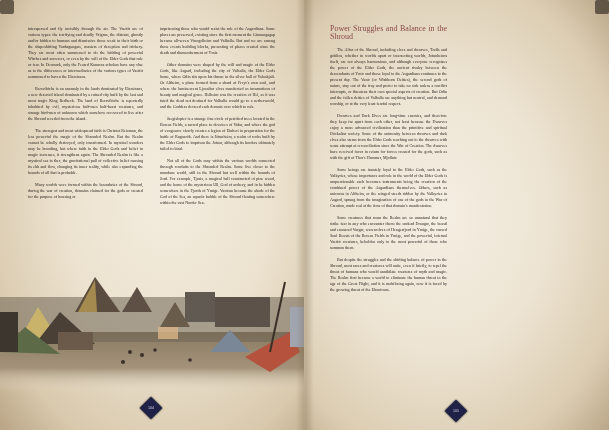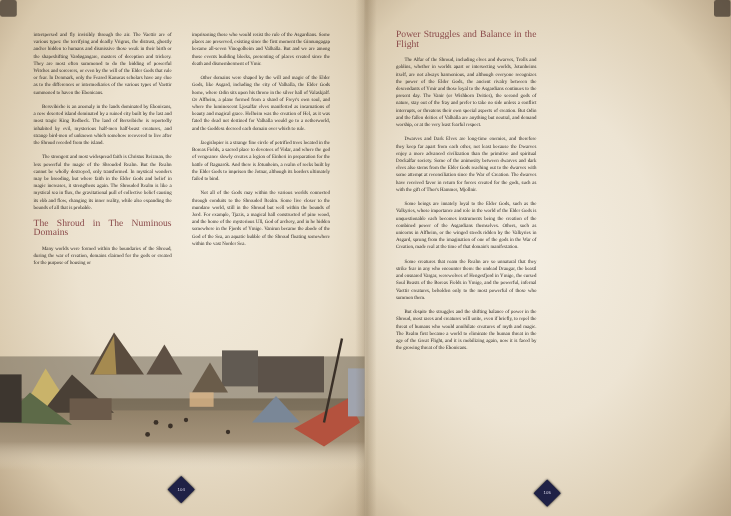--- a/index.html
+++ b/index.html
@@ -34,21 +34,20 @@
 
 <div class="spread">
 
   <div class="page left">
     <div class="corner" style="left:0;top:0;"></div>
 
     <div class="col lc1">
       <p class="noindent">interspersed and fly invisibly through the air. The Vaettir are of various types: the terrifying and deadly Vrigrus, the distrust, ghostly and/or hidden to humans and dismissive those weak in their birth or the shapeshifting Vardøgangare, masters of deception and trickery. They are most often summoned to do the bidding of powerful Witches and sorcerers, or even by the will of the Elder Gods that rule or fear. In Denmark, only the Feared Kanucas scholars have any clue as to the differences or intermediaries of the various types of Vaettir summoned to haven the Ebonicans.</p>
       <p>Bersvibiche is an anomaly in the lands dominated by Ebonicans, a new deserted island dominated by a ruined city built by the last and most tragic King Redbeck. The land of Bersvibiche is reportedly inhabited by evil, mysterious half-men half-beast creatures, and strange bird-men of unknown which somehow recovered to live after the Shroud receded from the island.</p>
       <p>The strongest and most widespread faith is Christus Reizman, the less powerful the magic of the Shrouded Realm. But the Realm cannot be wholly destroyed, only transformed. In mystical wonders may be brooding, but where faith in the Elder Gods and belief in magic increases, it strengthens again. The Shrouded Realm is like a mystical sea in flux, the gravitational pull of collective belief causing its ebb and flow, changing its inner reality, while also expanding the bounds of all that is probable.</p>
-      <div class="heading">The Shroud in The Numinous Domains</div>
       <p>Many worlds were formed within the boundaries of the Shroud, during the war of creation, domains claimed for the gods or created for the purpose of housing or</p>
     </div>
 
     <div class="col lc2">
       <p class="noindent">imprisoning those who would resist the rule of the Asgardians. Some places are preserved, existing since the first moment the Ginnungagap became all-seven Vinogolheim and Valhalla. But and we are among those events building blocks, presenting of places created since the death and dismemberment of Ymir.</p>
       <p>Other domains were shaped by the will and magic of the Elder Gods, like Asgard, including the city of Valhalla, the Elder Gods home, where Odin sits upon his throne in the silver hall of Valaskjalf. Or Alfheim, a plane formed from a shard of Freyr's own soul, and where the luminescent Ljosalfar elves manifested as incarnations of beauty and magical grace. Helheim was the creation of Hel, as it was fated the dead not destined for Valhalla would go to a netherworld, and the Goddess decreed each domain over which to rule.</p>
       <p>Jaegislopier is a strange fine circle of petrified trees located in the Boreas Fields, a sacred place to devotees of Vidar, and where the god of vengeance slowly creates a legion of Einheri in preparation for the battle of Ragnarök. And there is Jötunheim, a realm of rocks built by the Elder Gods to imprison the Jotnar, although its borders ultimately failed to bind.</p>
       <p>Not all of the Gods may within the various worlds connected through conduits to the Shrouded Realm. Some live closer to the mundane world, still in the Shroud but well within the bounds of Jord. For example, Tjazis, a magical hall constructed of pine wood, and the home of the mysterious Ull, God of archery, and in he hidden somewhere in the Fjords of Ymige. Vanirun became the abode of the God of the Sea, an aquatic bubble of the Shroud floating somewhere within the vast Norder Sea.</p>
     </div>
 
@@ -95,21 +94,21 @@
   </div>
 
   <div class="page right">
     <div class="corner" style="right:0;top:0;"></div>
     <div class="pageno pn-right" style="left:144px;">
       <span>105</span>
     </div>
   </div>
 
   <div class="col rc1">
-    <div class="heading">Power Struggles and Balance in the Flight</div>
+    <div class="heading">Power Struggles and Balance in the Shroud</div>
     <p>The Alfar of the Shroud, including elves and dwarves, Trolls and goblins, whether in worlds apart or intersecting worlds, Jotunheims itself, are not always harmonious, and although everyone recognizes the power of the Elder Gods, the ancient rivalry between the descendants of Ymir and those loyal to the Asgardians continues to the present day. The Vanir (or Wishborn Deities), the second gods of nature, stay out of the fray and prefer to take no side unless a conflict interrupts, or threatens their own special aspects of creation. But Odin and the fallen deities of Valhalla are anything but neutral, and demand worship, or at the very least fearful respect.</p>
     <p>Dwarves and Dark Elves are long-time enemies, and therefore they keep far apart from each other, not least because the Dwarves enjoy a more advanced civilization than the primitive and spiritual Döckalfar society. Some of the animosity between dwarves and dark elves also stems from the Elder Gods reaching out to the dwarves with some attempt at reconciliation since the War of Creation. The dwarves have received favor in return for forces created for the gods, such as with the gift of Thor's Hammer, Mjollnir.</p>
     <p>Some beings are innately loyal to the Elder Gods, such as the Valkyries, whose importance and role in the world of the Elder Gods is unquestionable each becomes instruments being the creation of the combined power of the Asgardians themselves. Others, such as unicorns in Alfheim, or the winged steeds ridden by the Valkyries in Asgard, sprung from the imagination of one of the gods in the War of Creation, made real at the time of that domain's manifestation.</p>
     <p>Some creatures that roam the Realm are so unnatural that they strike fear in any who encounter them: the undead Draugar, the beastl and ensnared Vargar, werewolves of Hengesfjord in Ymige, the cursed Soul Beasts of the Boreas Fields in Ymige, and the powerful, infernal Vaettir creatures, beholden only to the most powerful of those who summon them.</p>
     <p>But despite the struggles and the shifting balance of power in the Shroud, most races and creatures will unite, even if briefly, to repel the threat of humans who would annihilate creatures of myth and magic. The Realm first became a world to eliminate the human threat in the age of the Great Flight, and it is mobilizing again, now it is faced by the growing threat of the Ebonicans.</p>
   </div>
 
   <div class="gutter"></div>
 </div>
 

